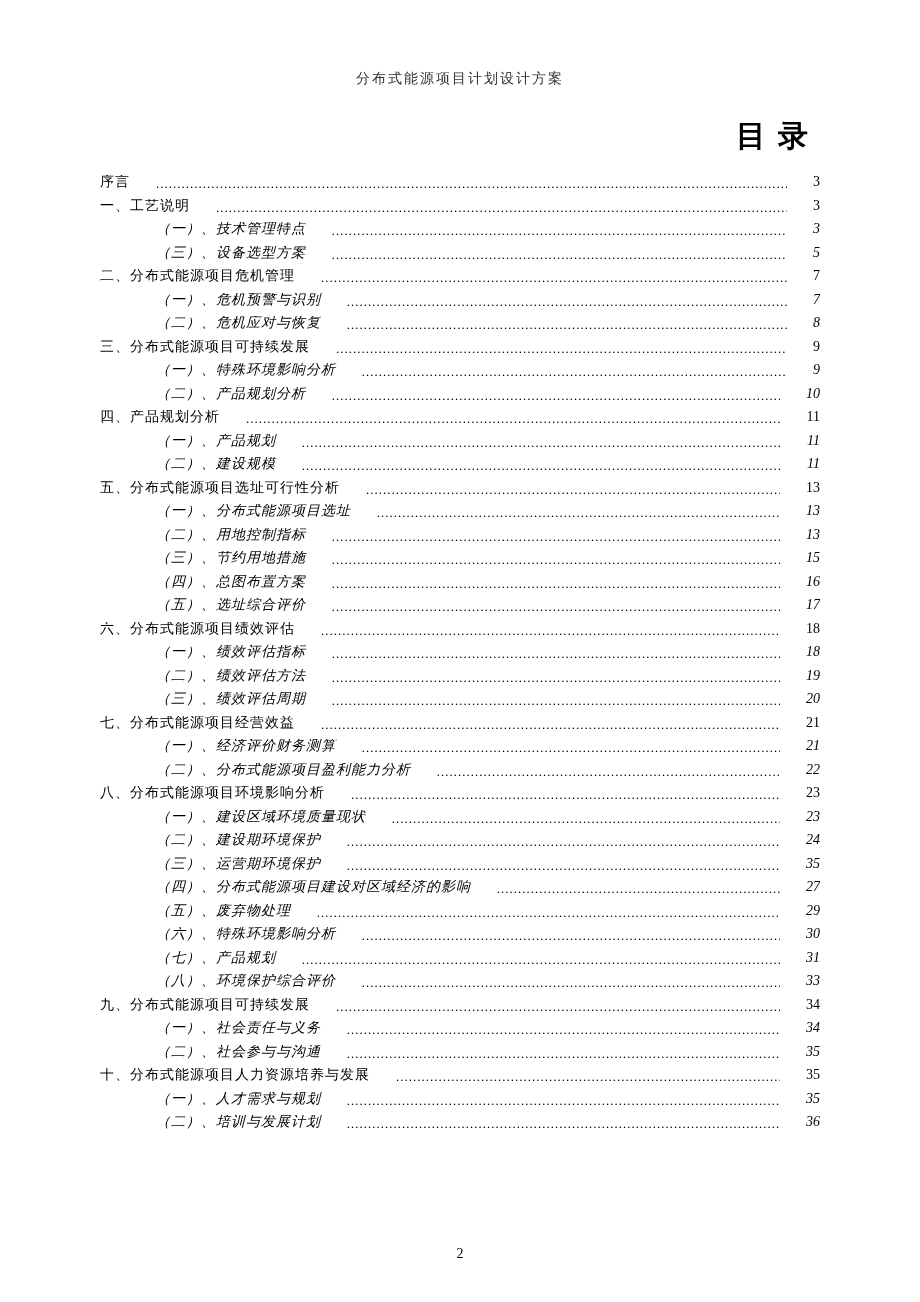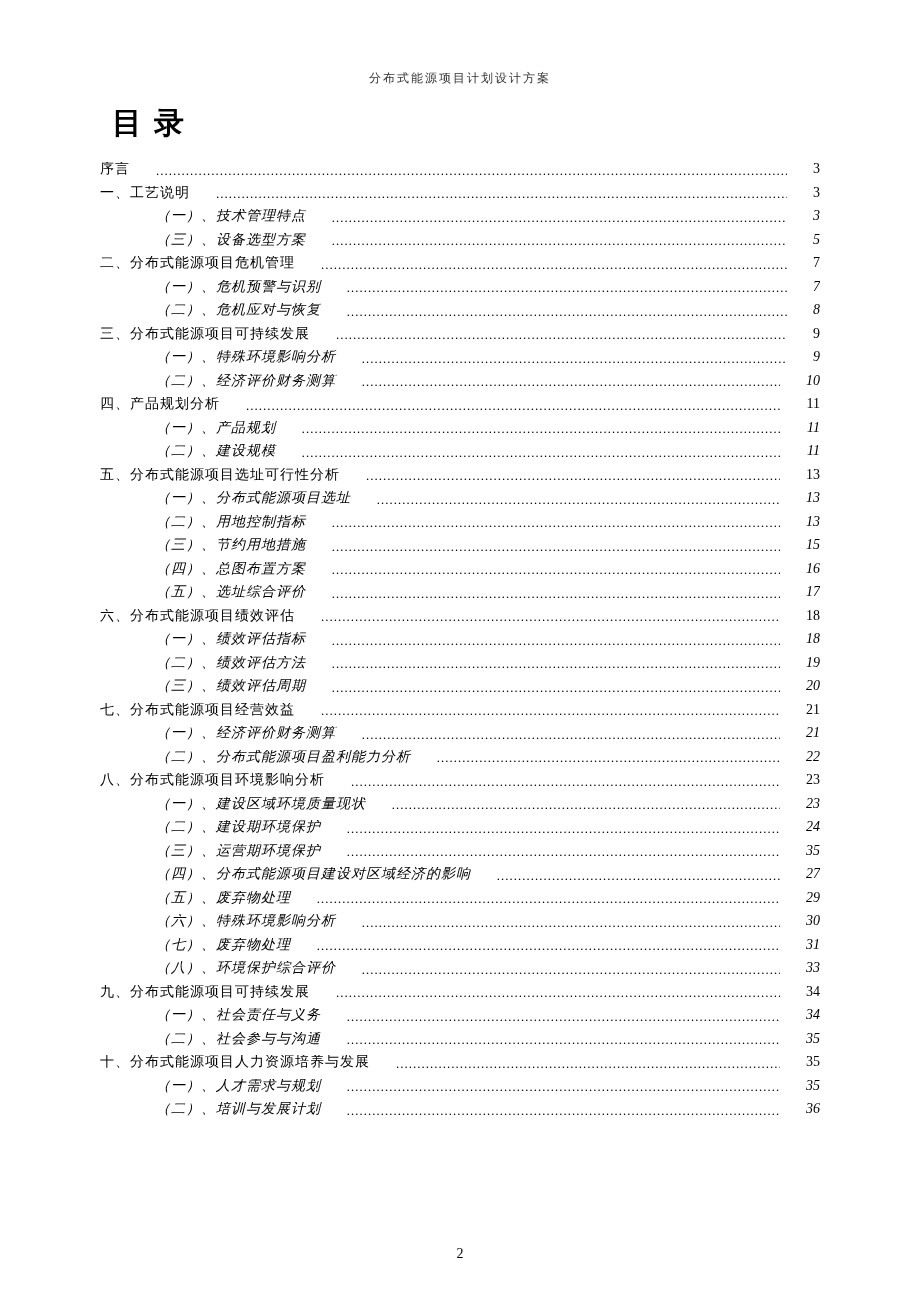--- a/index.html
+++ b/index.html
@@ -10,42 +10,42 @@
     body {
       background: #ffffff;
       font-family: "SimSun", "宋体", serif;
       width: 920px;
       height: 1302px;
       position: relative;
       padding: 70px 100px 40px 100px;
     }
     .header {
       text-align: center;
-      font-size: 12px;
+      font-size: 14px;
       color: #333;
       letter-spacing: 2px;
-      margin-bottom: 16px;
+      margin-bottom: 28px;
     }
     .title {
-      text-align: left;
+      text-align: right;
       font-size: 30px;
       font-weight: bold;
       letter-spacing: 12px;
       color: #000;
       margin-bottom: 18px;
       padding-left: 12px;
     }
     .toc {
       font-size: 14px;
       line-height: 1.0;
       color: #000;
     }
     .toc-entry {
       display: flex;
-      align-items: center;
+      align-items: flex-end;
       white-space: nowrap;
       overflow: hidden;
       margin-bottom: 9.5px;
       gap: 24px;
     }
     .toc-entry.level-1 {
       padding-left: 0;
     }
     .toc-entry.level-2 {
       padding-left: 56px;
@@ -127,21 +127,21 @@
       <span class="toc-label">三、分布式能源项目可持续发展</span>
       <span class="toc-dots"></span>
       <span class="toc-page">9</span>
     </div>
     <div class="toc-entry level-2">
       <span class="toc-label">（一）、特殊环境影响分析</span>
       <span class="toc-dots"></span>
       <span class="toc-page">9</span>
     </div>
     <div class="toc-entry level-2">
-      <span class="toc-label">（二）、经济评价财务测算</span>
+      <span class="toc-label">（二）、产品规划分析</span>
       <span class="toc-dots"></span>
       <span class="toc-page">10</span>
     </div>
     <div class="toc-entry level-1">
       <span class="toc-label">四、产品规划分析</span>
       <span class="toc-dots"></span>
       <span class="toc-page">11</span>
     </div>
     <div class="toc-entry level-2">
       <span class="toc-label">（一）、产品规划</span>
@@ -247,21 +247,21 @@
       <span class="toc-label">（五）、废弃物处理</span>
       <span class="toc-dots"></span>
       <span class="toc-page">29</span>
     </div>
     <div class="toc-entry level-2">
       <span class="toc-label">（六）、特殊环境影响分析</span>
       <span class="toc-dots"></span>
       <span class="toc-page">30</span>
     </div>
     <div class="toc-entry level-2">
-      <span class="toc-label">（七）、废弃物处理</span>
+      <span class="toc-label">（七）、产品规划</span>
       <span class="toc-dots"></span>
       <span class="toc-page">31</span>
     </div>
     <div class="toc-entry level-2">
       <span class="toc-label">（八）、环境保护综合评价</span>
       <span class="toc-dots"></span>
       <span class="toc-page">33</span>
     </div>
     <div class="toc-entry level-1">
       <span class="toc-label">九、分布式能源项目可持续发展</span>

